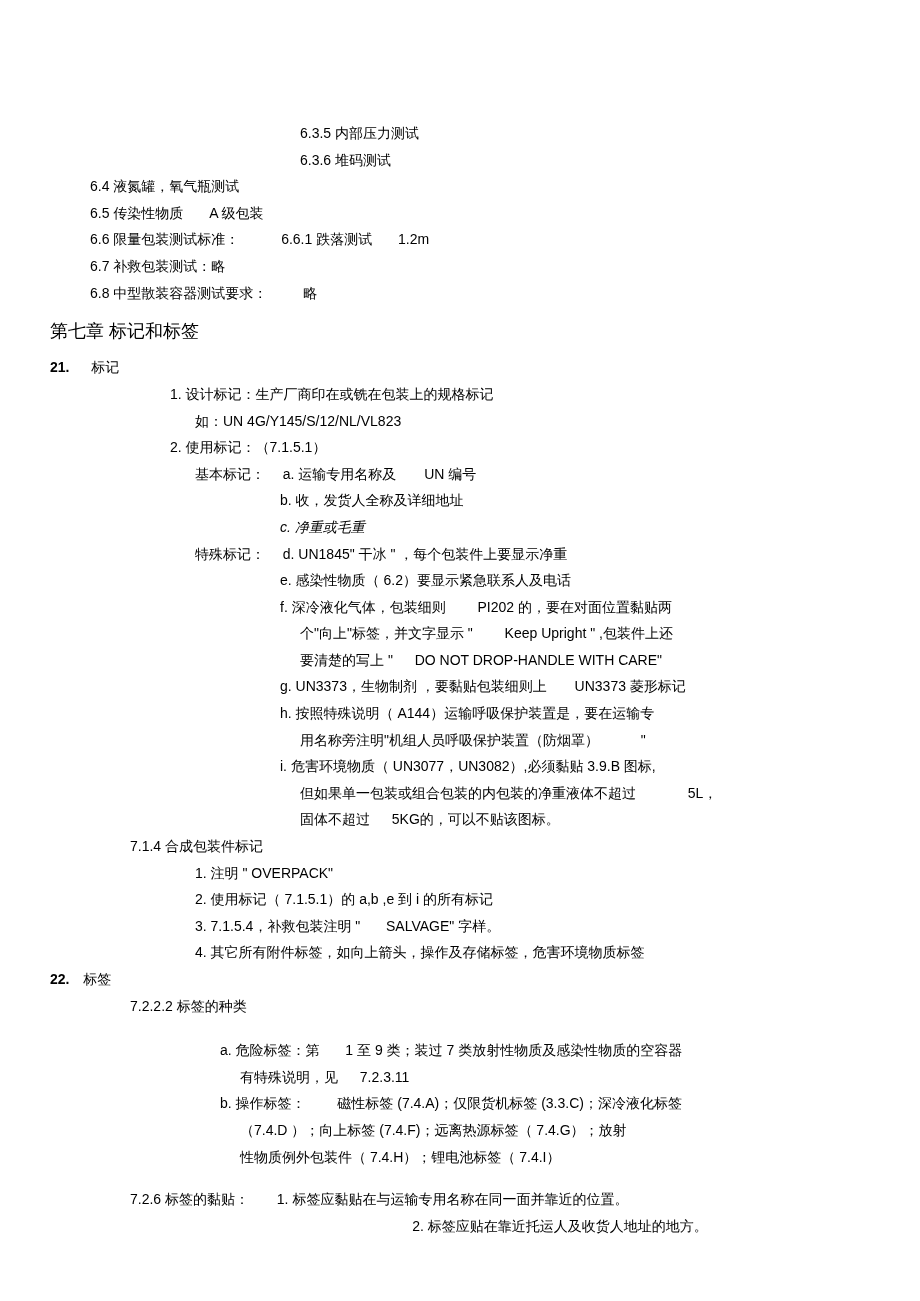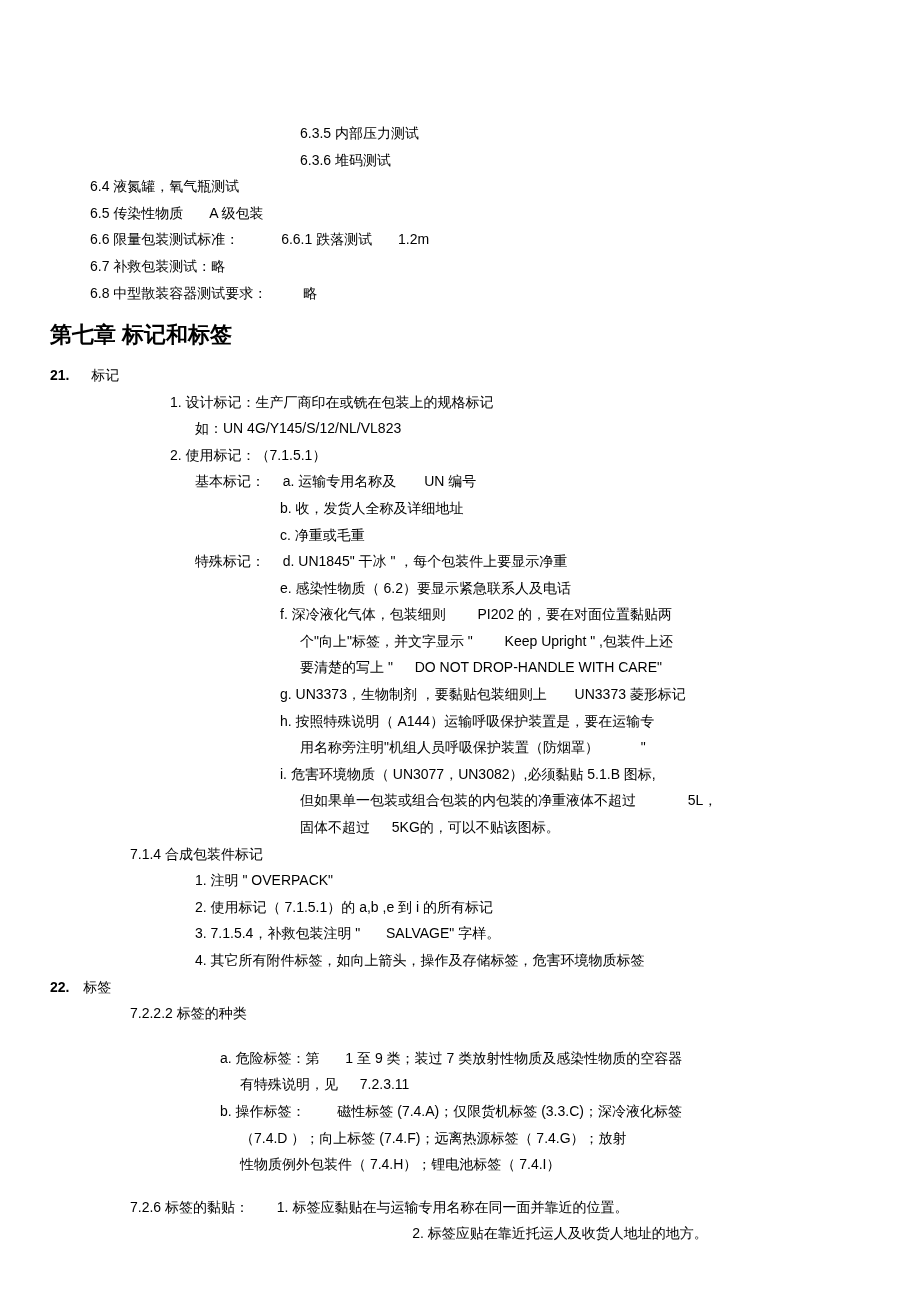--- a/index.html
+++ b/index.html
@@ -9,22 +9,22 @@
     background: #fff;
     margin: 0;
     padding: 0;
     width: 920px;
     line-height: 1.9;
   }
   .page {
     padding: 120px 90px 80px 90px;
   }
   .chapter-title {
-    font-size: 22px;
-    font-weight: bold;
+    font-size: 18px;
+    font-weight: normal;
     margin: 8px 0 6px -40px;
   }
   .bold-num {
     font-weight: bold;
   }
   .line {
     white-space: nowrap;
   }
   .indent2 { padding-left: 40px; }
   .indent3 { padding-left: 80px; }
@@ -69,21 +69,21 @@
   <div class="line" style="padding-left:105px;"><span>如：UN 4G/Y145/S/12/NL/VL823</span></div>
   <div class="line indent3"><span>2.  使用标记：（7.1.5.1）</span></div>
   <div class="line" style="padding-left:105px;">
     <span>基本标记：</span>
     <span class="gap" style="width:10px;"></span>
     <span>a.  运输专用名称及</span>
     <span class="gap" style="width:20px;"></span>
     <span>UN 编号</span>
   </div>
   <div class="line" style="padding-left:190px;"><span>b.  收，发货人全称及详细地址</span></div>
-  <div class="line" style="padding-left:190px;"><span>c.  净重或毛重</span></div>
+  <div class="line" style="padding-left:190px;font-style:italic;"><span>c.  净重或毛重</span></div>
   <div class="line" style="padding-left:105px;">
     <span>特殊标记：</span>
     <span class="gap" style="width:10px;"></span>
     <span>d. UN1845" 干冰 " ，每个包装件上要显示净重</span>
   </div>
   <div class="line" style="padding-left:190px;"><span>e.  感染性物质（  6.2）要显示紧急联系人及电话</span></div>
   <div class="line" style="padding-left:190px;">
     <span>f.  深冷液化气体，包装细则</span>
     <span class="gap" style="width:24px;"></span>
     <span>PI202  的，要在对面位置黏贴两</span>
@@ -102,21 +102,21 @@
     <span>g. UN3373，生物制剂  ，要黏贴包装细则上</span>
     <span class="gap" style="width:20px;"></span>
     <span>UN3373  菱形标记</span>
   </div>
   <div class="line" style="padding-left:190px;"><span>h.  按照特殊说明（  A144）运输呼吸保护装置是，要在运输专</span></div>
   <div class="line" style="padding-left:210px;">
     <span>用名称旁注明"机组人员呼吸保护装置（防烟罩）</span>
     <span class="gap" style="width:34px;"></span>
     <span>"</span>
   </div>
-  <div class="line" style="padding-left:190px;"><span>i.  危害环境物质（  UN3077，UN3082）,必须黏贴  5.1.B  图标,</span></div>
+  <div class="line" style="padding-left:190px;"><span>i.  危害环境物质（  UN3077，UN3082）,必须黏贴  3.9.B  图标,</span></div>
   <div class="line" style="padding-left:210px;">
     <span>但如果单一包装或组合包装的内包装的净重液体不超过</span>
     <span class="gap" style="width:44px;"></span>
     <span>5L，</span>
   </div>
   <div class="line" style="padding-left:210px;">
     <span>固体不超过</span>
     <span class="gap" style="width:14px;"></span>
     <span>5KG的，可以不贴该图标。</span>
   </div>

